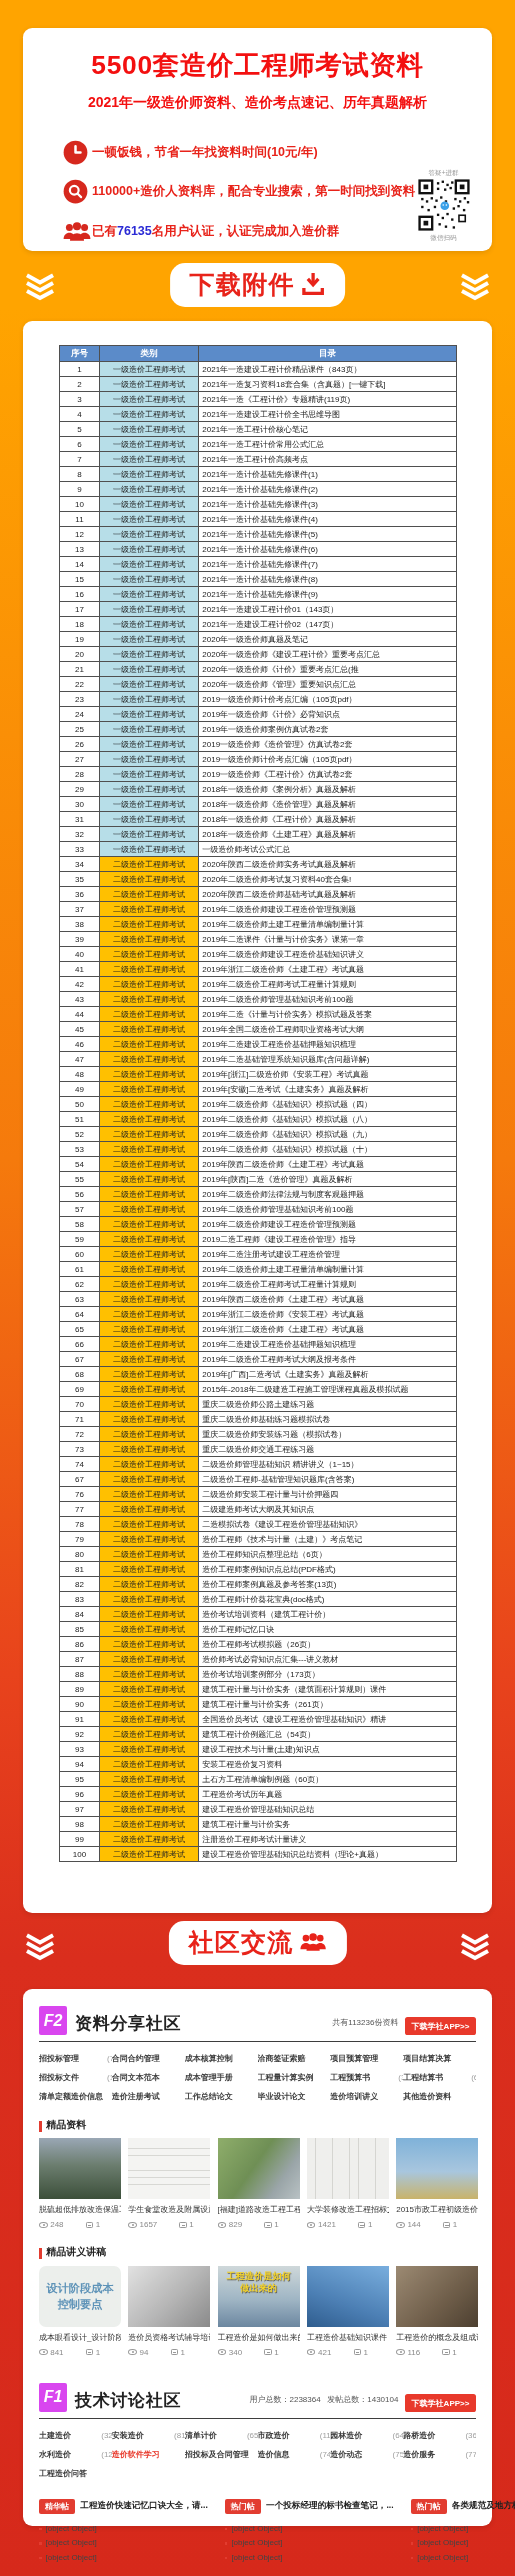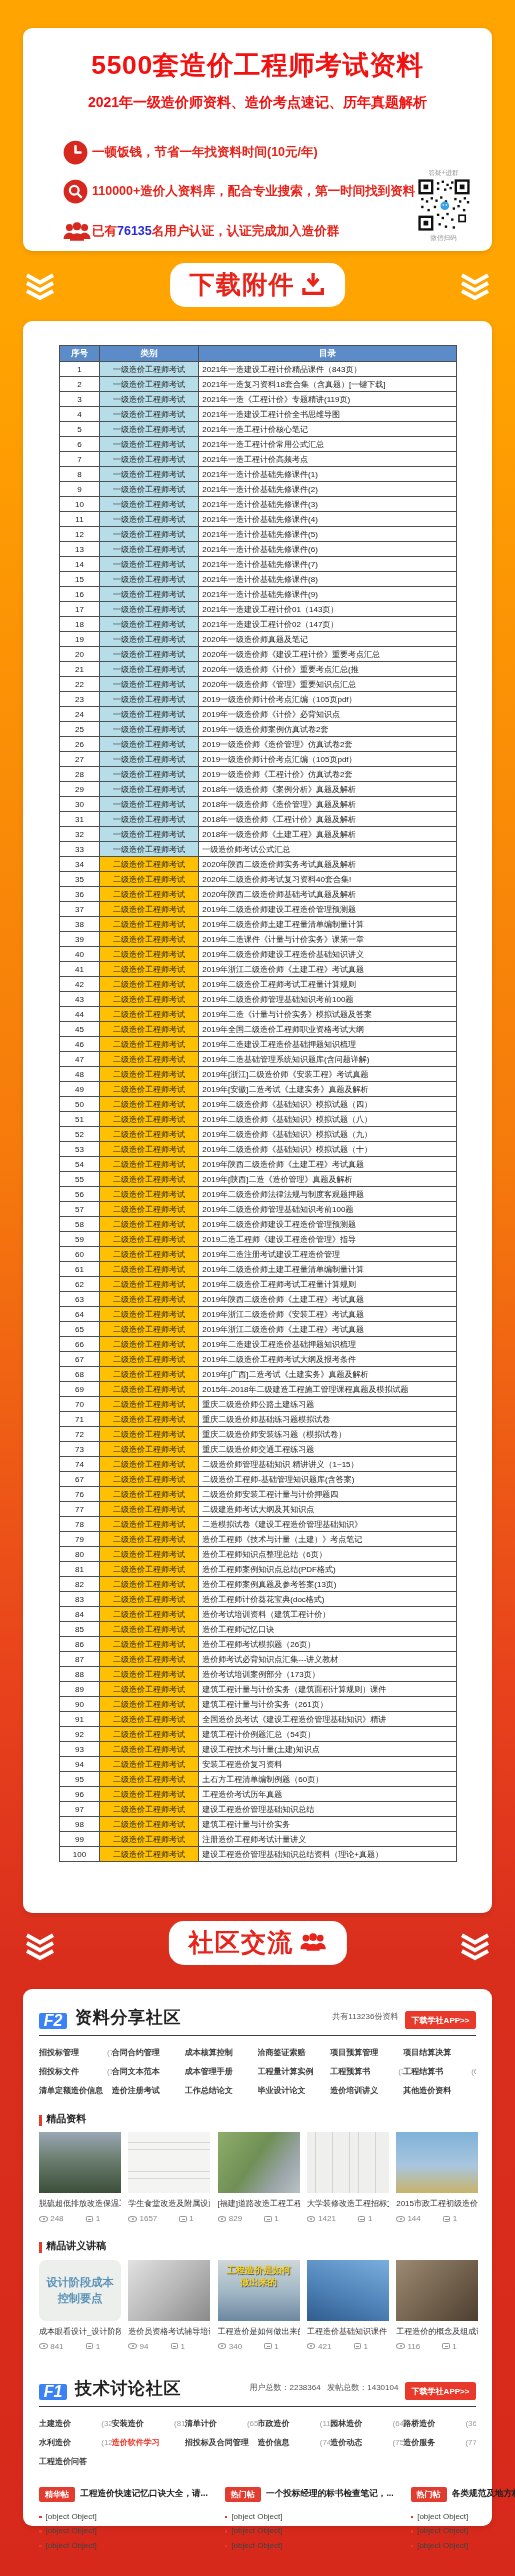--- a/index.html
+++ b/index.html
@@ -37,21 +37,21 @@
   table.mat td { height:15px; font-size:8px; color:#222; }
   .c-n { width:40px; text-align:center; }
   .c-cat { width:99px; text-align:center; }
   .c-dir { width:258px; text-align:left; padding-left:3.3px; }
   td.c-cat[data-lv="1"] { background:#b7dee8; }
   td.c-cat[data-lv="2"] { background:#ffc000; }
 
   
   .comm-card { top:1989px; height:537px; padding:17px 16px 0 16px; }
   .sec-head { display:flex; align-items:flex-end; border-bottom:1.3px solid #3d3d3d; padding-bottom:6px; }
-  .f-logo { width:28px; height:16px; background:#3b82f6; color:#fff; font-weight:900; font-size:16px; font-style:italic;
+  .f-logo { width:28px; height:29px; background:#d946ef; color:#fff; font-weight:900; font-size:16px; font-style:italic;
     display:flex; align-items:center; justify-content:center; border-radius:2px; }
   .sec-title { font-size:17px; font-weight:900; color:#222; margin-left:8px; letter-spacing:0.7px; }
   .head-right { margin-left:auto; display:flex; align-items:flex-start; gap:6.6px; }
   .head-stat { font-size:8px; color:#555; white-space:nowrap; }
   .app-btn { background:#e8392b; color:#fff; font-size:8px; font-weight:700; padding:3.3px 6.6px; border-radius:2.6px; white-space:nowrap; cursor:pointer; }
 
   .links-grid { display:grid; grid-template-columns:repeat(6,1fr); row-gap:8px; margin-top:10.6px; }
   .links-grid a { font-size:8px; color:#333; text-decoration:none; white-space:nowrap; overflow:hidden; }
   .links-grid a .ln { font-weight:700; color:#3d3d3d; }
   .links-grid a[data-hl="1"] .ln { color:#e8392b; }

